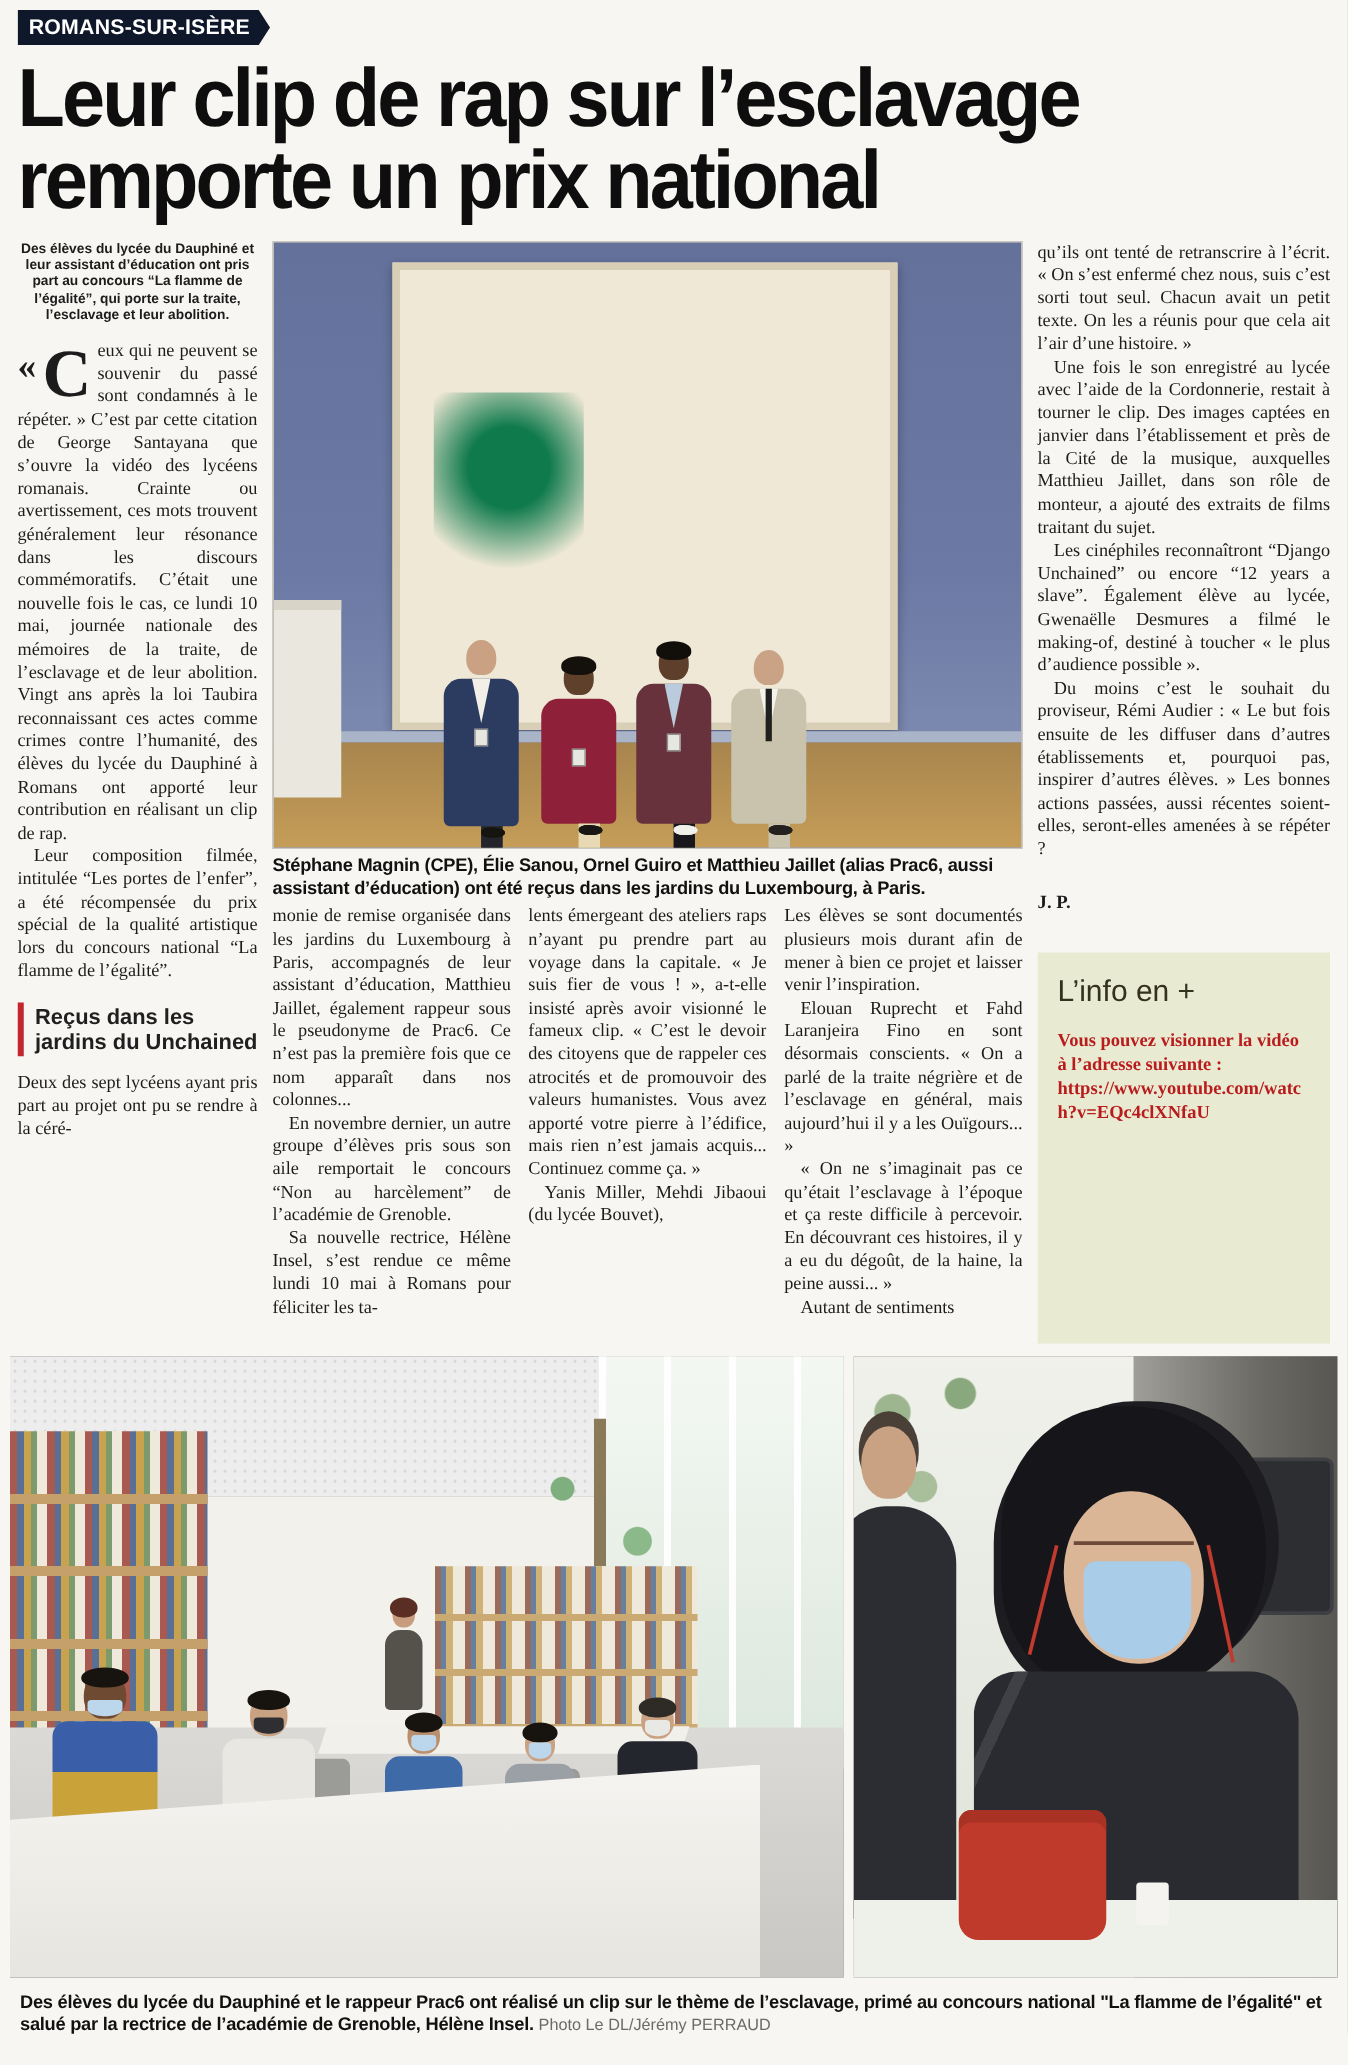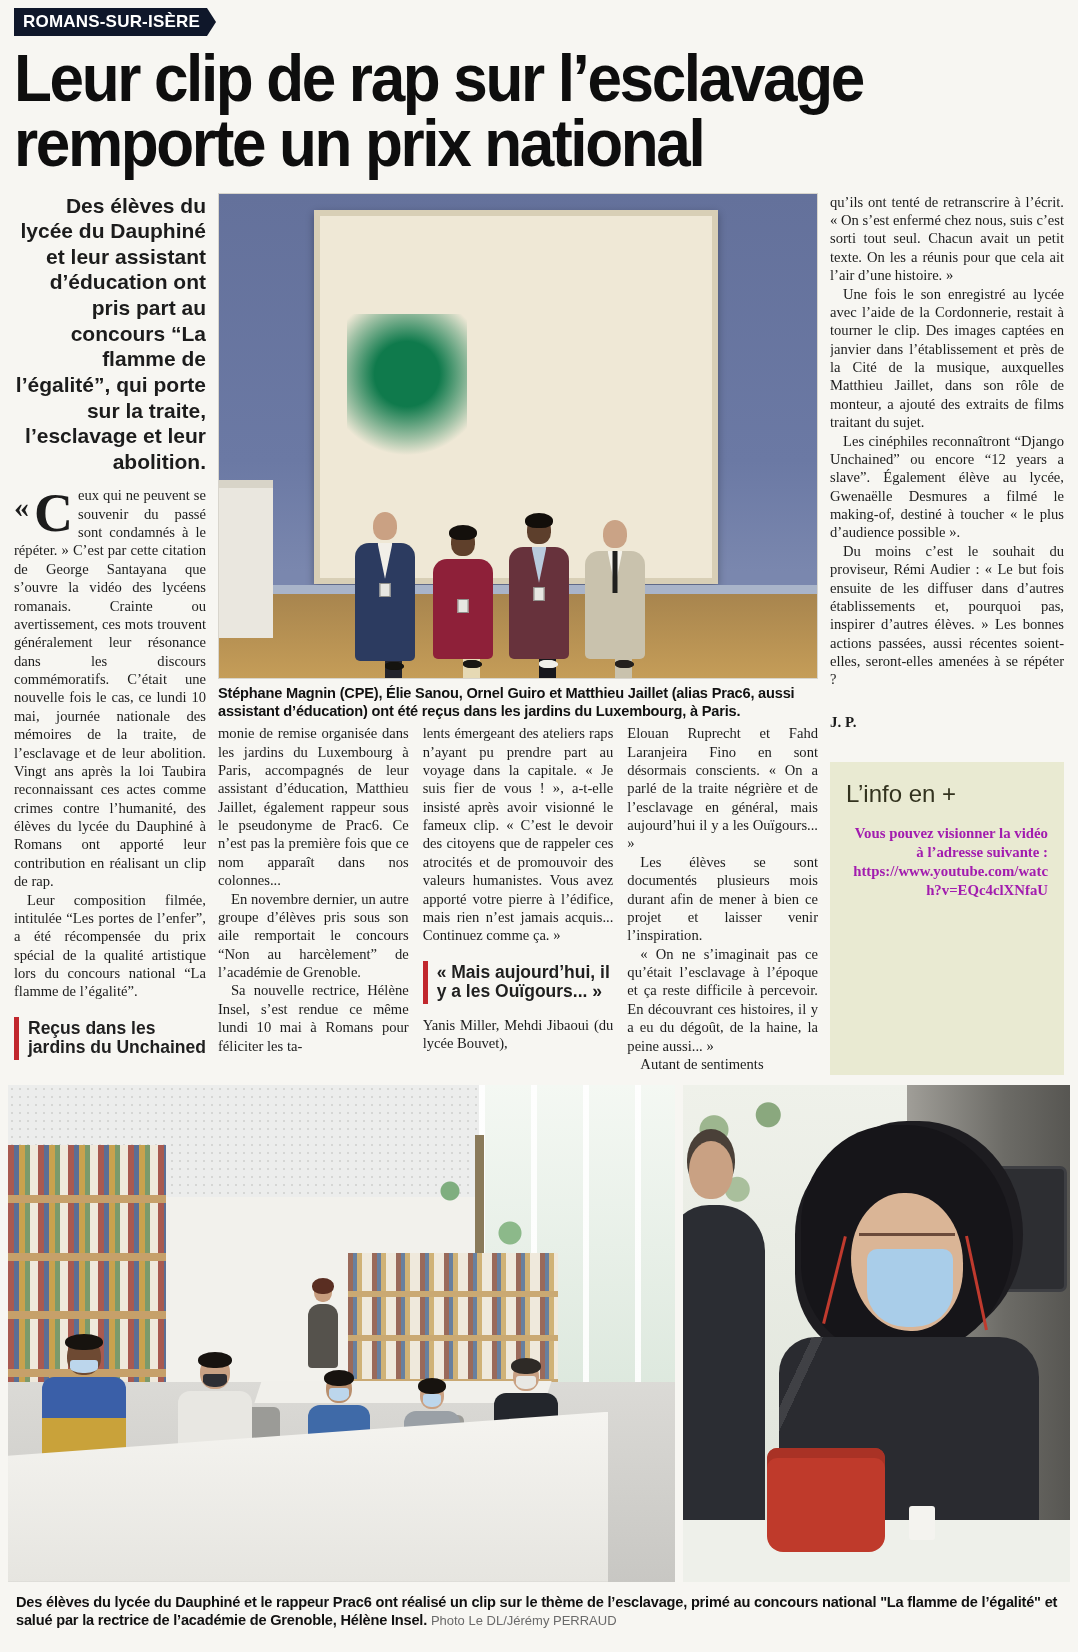--- a/index.html
+++ b/index.html
@@ -16,36 +16,36 @@
             color:#0e0e0e;font-size:66px;line-height:.99;letter-spacing:-2.5px;
             transform:scaleX(.94);transform-origin:0 0;white-space:nowrap;}
   
   .content{display:flex;gap:12px;margin-top:16px;height:882px;}
   .col-left{width:192px;flex:0 0 auto;overflow:hidden;}
   .center{width:600px;flex:0 0 auto;display:flex;flex-direction:column;}
   .col-right{flex:1 1 auto;overflow:hidden;display:flex;flex-direction:column;}
   .center-cols{display:flex;gap:14px;height:348px;overflow:hidden;margin-top:4px;}
   .ccol{flex:1 1 0;overflow:hidden;}
   
-  .intro{font-family:"Liberation Sans", sans-serif;font-weight:700;font-size:21px;
-         line-height:1.22;margin:0 0 12px;text-align:right;}
+  .intro{font-family:"Liberation Sans", sans-serif;font-weight:700;font-size:11px;
+         line-height:1.22;margin:0 0 12px;text-align:center;}
   .body-text{font-size:14.6px;line-height:1.26;text-align:justify;margin:0;}
   .body-text + .body-text{text-indent:13px;}
   .subhead{font-family:"Liberation Sans", sans-serif;font-weight:700;font-size:17.5px;
            line-height:1.12;color:#1f1f1f;border-left:5px solid #c1272d;
            padding:2px 0 2px 9px;margin:16px 0 12px;}
   .dropquote{float:left;font-size:30px;font-weight:700;line-height:1;padding:6px 5px 0 0;}
   .dropcap{float:left;font-size:54px;font-weight:700;line-height:.82;padding:5px 5px 2px 0;}
   .byline{text-align:left;font-weight:700;font-size:15px;padding:10px 22px 0 0;}
   
   .info-box{background:#e9ead2;margin-top:16px;padding:18px 16px 20px;flex:1 1 auto;}
   .info-title{font-family:"Liberation Sans", sans-serif;font-size:24px;color:#32321e;
               margin:0 0 16px;font-weight:500;}
   .info-text{font-family:"Liberation Serif", serif;font-weight:700;font-size:14.8px;
-             color:#a21caf;line-height:1.3;margin:0;text-align:right;}
+             color:#b91c1c;line-height:1.3;margin:0;}
   .info-url{word-break:break-all;}
   
   .caption{font-family:"Liberation Sans", sans-serif;font-weight:700;font-size:14.6px;
            line-height:1.25;letter-spacing:-.2px;color:#111;margin:5px 0 0;}
   .credit{font-weight:400;color:#6a6a6a;font-size:13px;letter-spacing:0;}
   .bottom-caption{padding:6px 2px 0;}
   
   .photo{position:relative;overflow:hidden;background:#888;}
   .photo *{position:absolute;}
   .main-photo{height:486px;flex:0 0 auto;border:1px solid #d8d5cd;box-sizing:border-box;}
@@ -254,26 +254,25 @@
       <p class="caption">Stéphane Magnin (CPE), Élie Sanou, Ornel Guiro et Matthieu Jaillet (alias Prac6, aussi assistant d’éducation) ont été reçus dans les jardins du Luxembourg, à Paris.</p>
 
       <div class="center-cols">
         <div class="ccol">
           <p class="body-text">monie de remise organisée dans les jardins du Luxembourg à Paris, accompagnés de leur assistant d’éducation, Matthieu Jaillet, également rappeur sous le pseudonyme de Prac6. Ce n’est pas la première fois que ce nom apparaît dans nos colonnes...</p>
           <p class="body-text">En novembre dernier, un autre groupe d’élèves pris sous son aile remportait le concours “Non au harcèlement” de l’académie de Grenoble.</p>
           <p class="body-text">Sa nouvelle rectrice, Hélène Insel, s’est rendue ce même lundi 10 mai à Romans pour féliciter les ta-</p>
         </div>
         <div class="ccol">
           <p class="body-text">lents émergeant des ateliers raps n’ayant pu prendre part au voyage dans la capitale. « Je suis fier de vous ! », a-t-elle insisté après avoir visionné le fameux clip. « C’est le devoir des citoyens que de rappeler ces atrocités et de promouvoir des valeurs humanistes. Vous avez apporté votre pierre à l’édifice, mais rien n’est jamais acquis... Continuez comme ça. »</p>
-          <h3 class="subhead">« Mais aujourd’hui, il y a les Ouïgours... »</h3>
           <p class="body-text">Yanis Miller, Mehdi Jibaoui (du lycée Bouvet),</p>
         </div>
         <div class="ccol">
+          <p class="body-text">Les élèves se sont documentés plusieurs mois durant afin de mener à bien ce projet et laisser venir l’inspiration.</p>
           <p class="body-text">Elouan Ruprecht et Fahd Laranjeira Fino en sont désormais conscients. « On a parlé de la traite négrière et de l’esclavage en général, mais aujourd’hui il y a les Ouïgours... »</p>
-          <p class="body-text">Les élèves se sont documentés plusieurs mois durant afin de mener à bien ce projet et laisser venir l’inspiration.</p>
           <p class="body-text">« On ne s’imaginait pas ce qu’était l’esclavage à l’époque et ça reste difficile à percevoir. En découvrant ces histoires, il y a eu du dégoût, de la haine, la peine aussi... »</p>
           <p class="body-text">Autant de sentiments</p>
         </div>
       </div>
     </div>
 
     <div class="col-right">
       <p class="body-text">qu’ils ont tenté de retranscrire à l’écrit. « On s’est enfermé chez nous, suis c’est sorti tout seul. Chacun avait un petit texte. On les a réunis pour que cela ait l’air d’une histoire. »</p>
       <p class="body-text">Une fois le son enregistré au lycée avec l’aide de la Cordonnerie, restait à tourner le clip. Des images captées en janvier dans l’établissement et près de la Cité de la musique, auxquelles Matthieu Jaillet, dans son rôle de monteur, a ajouté des extraits de films traitant du sujet.</p>
       <p class="body-text">Les cinéphiles reconnaîtront “Django Unchained” ou encore “12 years a slave”. Également élève au lycée, Gwenaëlle Desmures a filmé le making-of, destiné à toucher « le plus d’audience possible ».</p>

